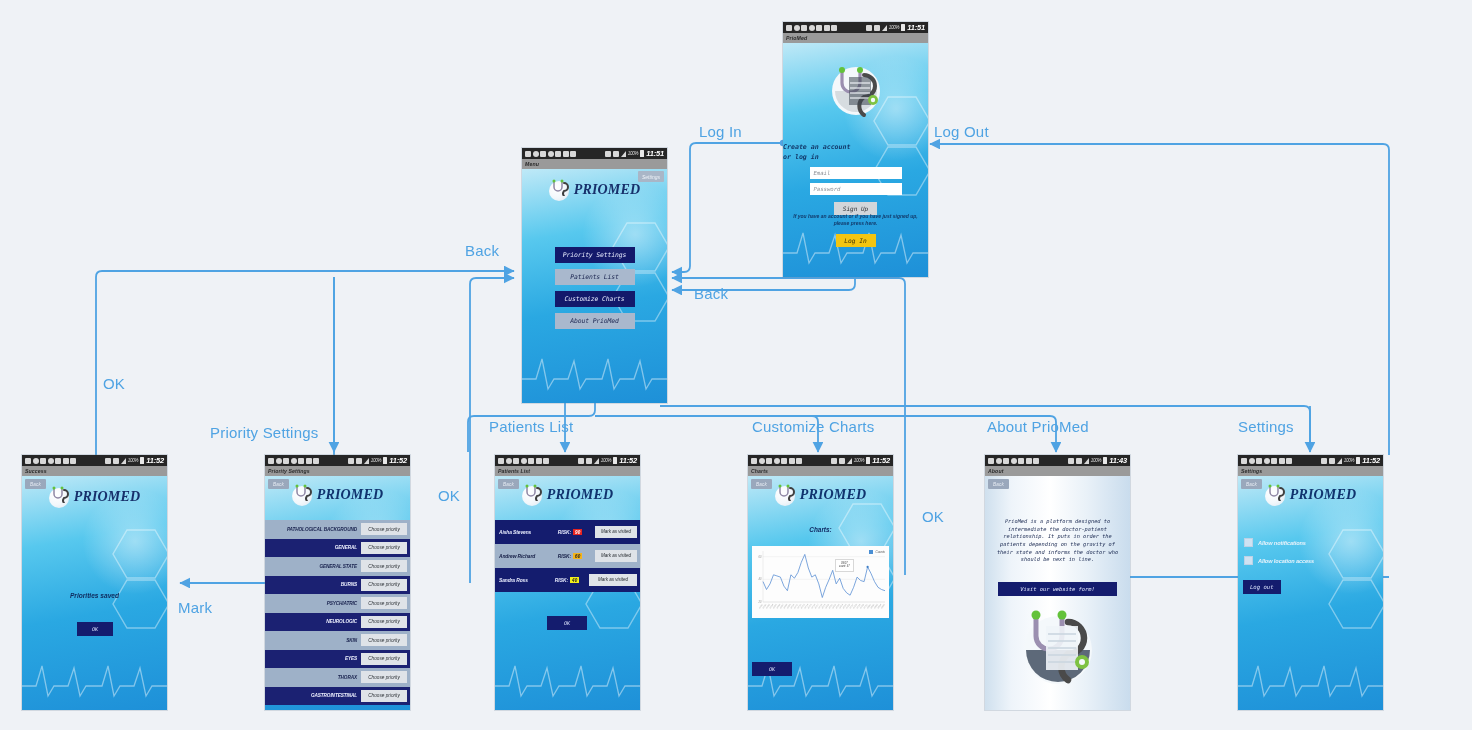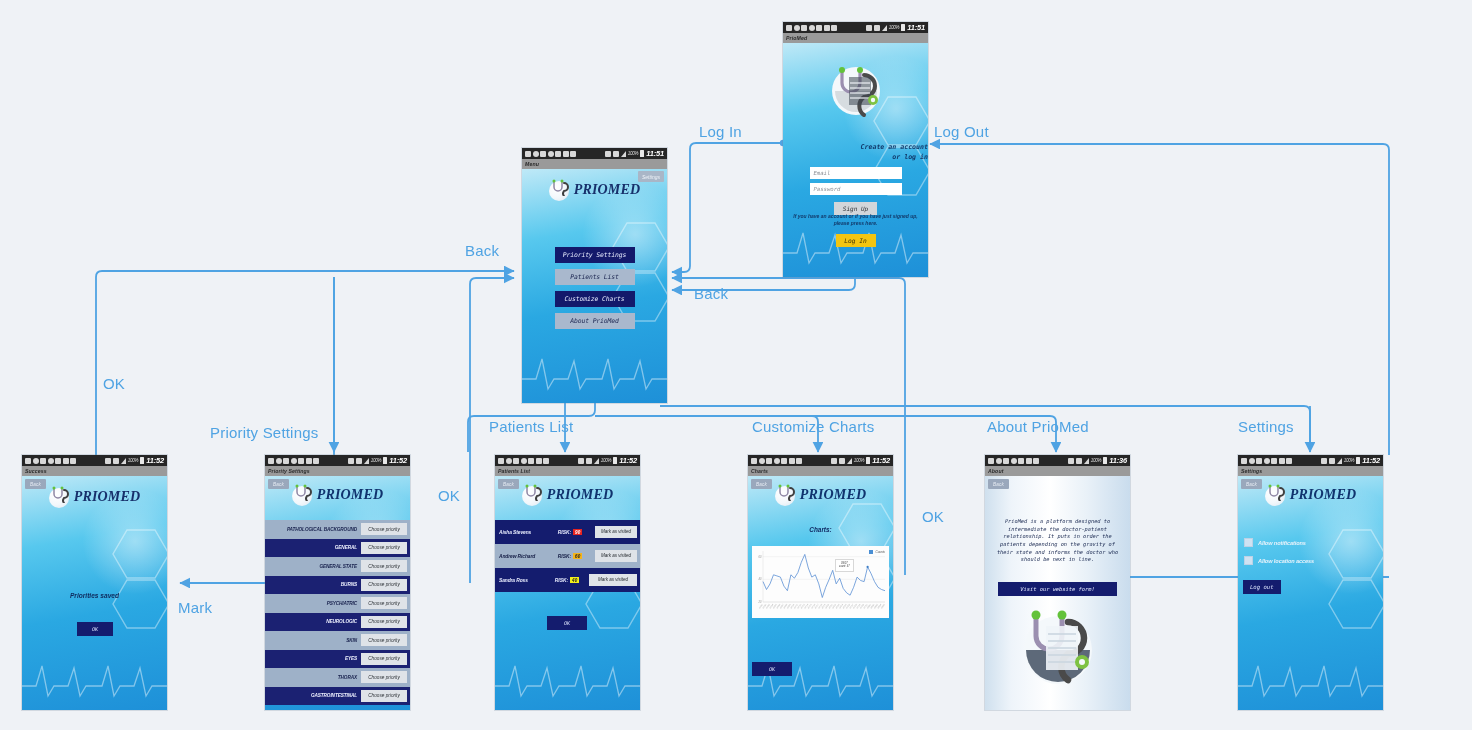--- a/index.html
+++ b/index.html
@@ -96,21 +96,21 @@
   .menu-btns { position:absolute; top:78px; left:0; right:0; display:flex; flex-direction:column; align-items:center; gap:6px; }
   .mbtn {
     width:80px; text-align:center; font-size:6.4px; padding:4px 0;
     font-family:"DejaVu Sans Mono", monospace; letter-spacing:-.1px;
   }
   .mbtn.dark { background:#13196b; color:#e7ecff; }
   .mbtn.light { background:#a9b8cd; color:#1b2550; }
 
   
   .login-hero { position:absolute; top:14px; left:0; right:0; display:flex; justify-content:center; }
-  .login-title { position:absolute; top:100px; left:0; right:0; text-align:right;
+  .login-title { position:absolute; top:100px; left:0; right:0; text-align:left;
       font-family:"DejaVu Sans Mono", monospace; font-size:6.6px; color:#123a6b; line-height:1.5; font-weight:700; }
   .login-fields { position:absolute; top:124px; left:0; right:0; display:flex; flex-direction:column; align-items:center; gap:4px; }
   .lfield { width:92px; height:12px; background:#fff; border:0; display:flex; align-items:center;
       padding-left:4px; font-family:"DejaVu Sans Mono", monospace; font-size:5.6px; color:#8b8f95; }
   .signup { margin-top:3px; background:#d2d6da; color:#2c3136; font-family:"DejaVu Sans Mono", monospace;
       font-size:6px; padding:3px 9px; }
   .login-note { position:absolute; top:170px; left:10px; right:10px; text-align:center;
       font-size:5px; color:#123a6b; line-height:1.45; font-weight:700; }
   .loginbtn { position:absolute; top:191px; left:0; right:0; margin:auto; width:40px; text-align:center;
       background:#f3c511; color:#3a2f05; font-family:"DejaVu Sans Mono", monospace; font-size:6.2px; padding:3px 0; }
@@ -698,21 +698,21 @@
           <i class="sb-ic"></i>
           <i class="sb-ic"></i>
           <i class="sb-ic"></i>
       </span>
       <span class="sb-right">
         <i class="sb-ic"></i>
         <i class="sb-ic"></i>
         <i class="sb-tri"></i>
         <span class="sb-pct">100%</span>
         <i class="sb-batt"></i>
-        <span class="sb-time">11:36</span>
+        <span class="sb-time">11:43</span>
       </span>
     </div>
     <div class="actionbar">About</div>
     <div class="screen">
       <div class="bg-hall"></div>
       <div class="backbtn">Back</div>
       <div class="about-text">PrioMed is a platform designed to intermediate the doctor-patient relationship. It puts in order the patients depending on the gravity of their state and informs the doctor who should be next in line.</div>
       <div class="about-btn">Visit our website form!</div>
       <div class="about-hero">
         <svg width="92" height="92" viewBox="0 0 92 92">

